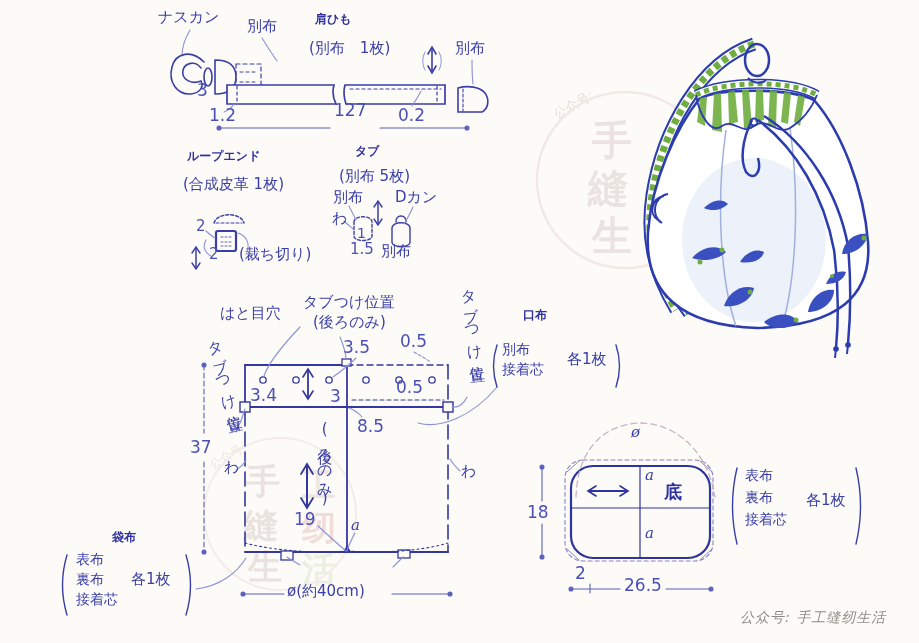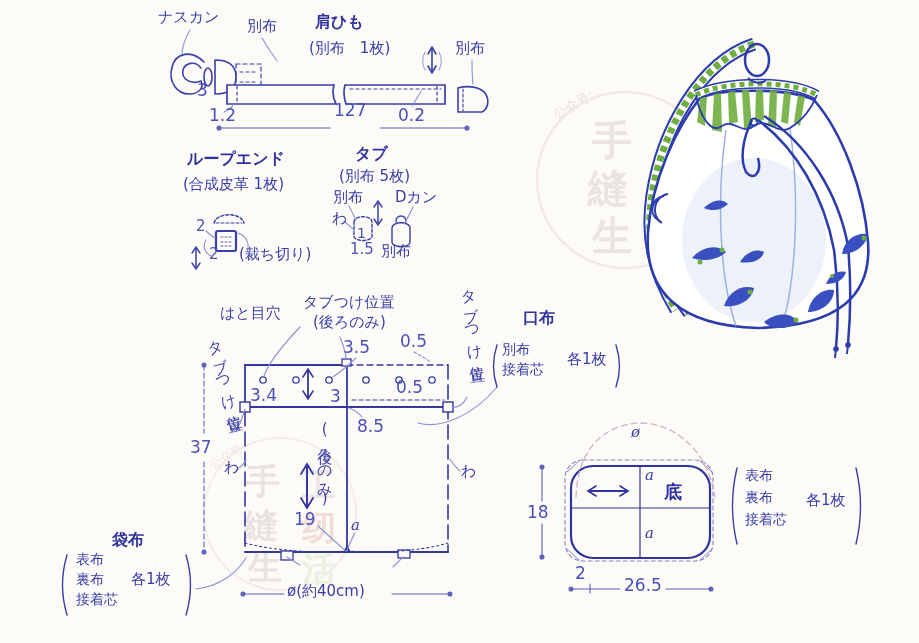--- a/index.html
+++ b/index.html
@@ -1,20 +1,20 @@
 <!DOCTYPE html>
 <html><head>
 <meta charset="utf-8">
 <style>
   *{margin:0;padding:0;box-sizing:border-box}
   html,body{width:919px;height:643px}
   body{background:#fcfbf7;font-family:"DejaVu Sans",sans-serif;position:relative;overflow:hidden}
   .canvas{position:absolute;left:0;top:0;width:919px;height:643px}
   .lbl{position:absolute;color:#3a3ea8;font-size:15px;line-height:1.12;white-space:nowrap;z-index:3}
-  .bold{font-weight:bold;color:#2f319e;font-size:16px}
+  .bold{font-weight:bold;color:#2f319e;font-size:12px}
   .dim{color:#4a50b8;font-size:17px}
   .sm{font-size:14px}
   .vert{writing-mode:vertical-rl;text-orientation:upright;letter-spacing:2px}
   .ital{font-style:italic;font-family:"DejaVu Serif",serif}
   .wm{position:absolute;font-weight:bold;z-index:1;pointer-events:none;line-height:1}
   .wm-diag{position:absolute;z-index:1;pointer-events:none;transform:rotate(-30deg)}
   .credit{position:absolute;color:#8f8b85;font-size:14px;letter-spacing:1px;font-style:italic;z-index:3}
   svg.art{position:absolute;left:0;top:0;z-index:2}
 </style>
 </head>
@@ -308,14 +308,15 @@
   <span class="lbl bold" style="left:664px;top:482px;font-size:18px">底</span>
   <span class="lbl ital" style="left:645px;top:525px">a</span>
   <span class="lbl dim" style="left:527px;top:503px">18</span>
   <span class="lbl dim" style="left:575px;top:564px">2</span>
   <span class="lbl dim" style="left:624px;top:576px">26.5</span>
   <span class="lbl sm" style="left:745px;top:468px">表布</span>
   <span class="lbl sm" style="left:745px;top:490px">裏布</span>
   <span class="lbl sm" style="left:745px;top:512px">接着芯</span>
   <span class="lbl" style="left:806px;top:492px">各1枚</span>
 
+  <span class="credit" style="left:740px;top:609px">公众号: 手工缝纫生活</span>
 
 </div>
 
 </body></html>

